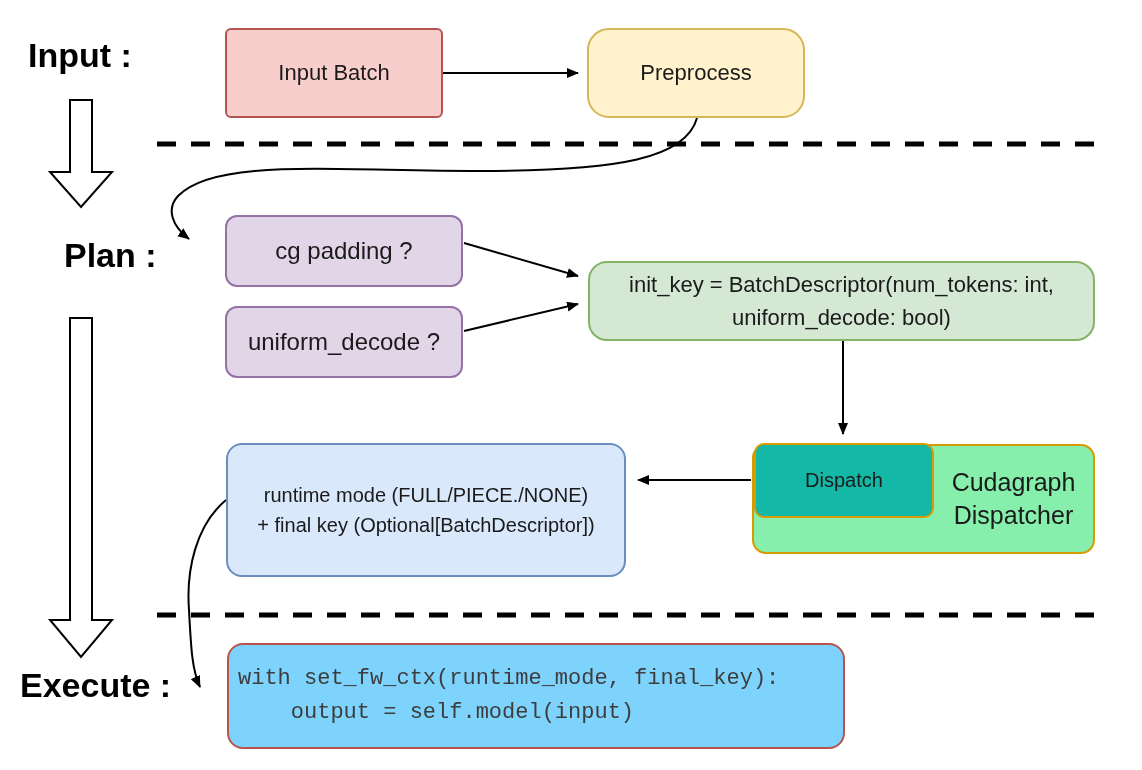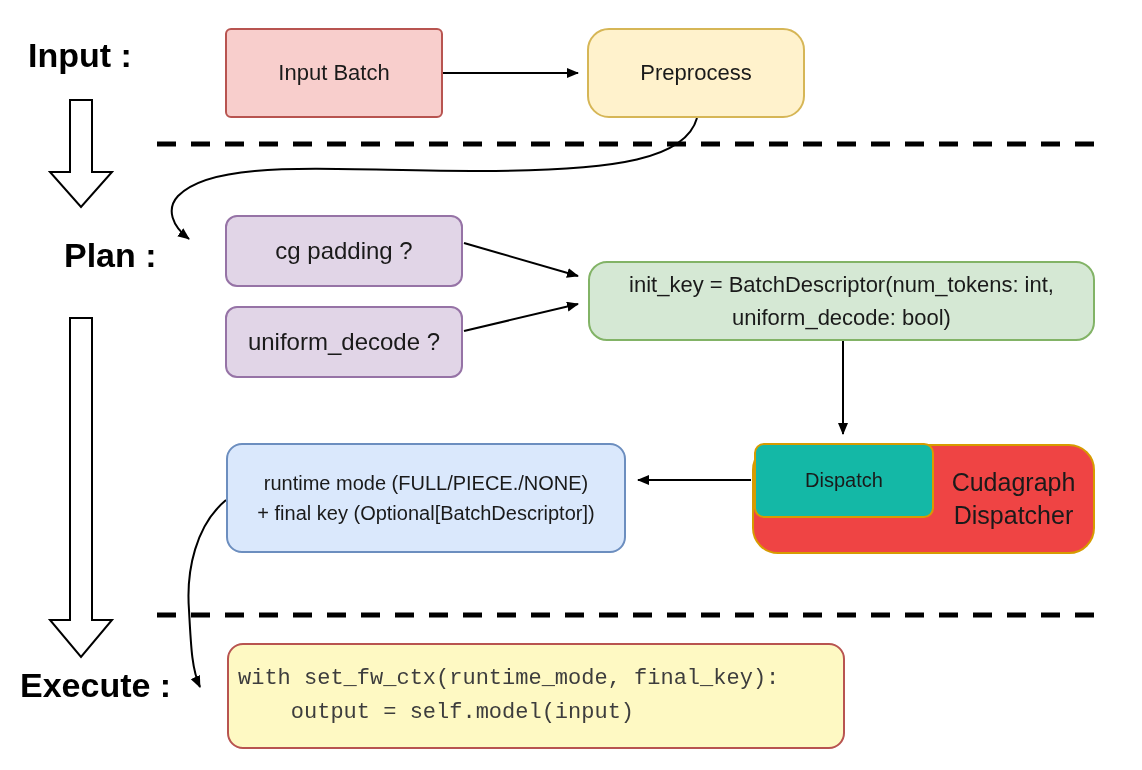--- a/index.html
+++ b/index.html
@@ -46,40 +46,40 @@
   }
   .box-cg-padding{top:209px;}
   .box-uniform-decode{top:300px;}
   .box-init-key{
     left:588px;top:228px;width:507px;height:80px;
     background:#d5e8d4;border:2px solid #82b366;border-radius:19px;
     font-size:22px;line-height:33px;margin-top:33px;
   }
   .box-cudagraph{
     left:752px;top:444px;width:343px;height:110px;
-    background:#ef4444;border:2px solid #d79b00;border-radius:26px;
+    background:#86efac;border:2px solid #d79b00;border-radius:14px;
   }
   .cudagraph-text{
     position:absolute;left:182px;top:0;width:155px;height:100%;
     display:flex;flex-direction:column;align-items:center;justify-content:center;
     font-size:25px;line-height:33px;color:#1a1a1a;
   }
   .box-dispatch{
     left:754px;top:443px;width:180px;height:75px;
     background:#14b8a6;border:2px solid #d79b00;border-radius:10px;
     font-size:20px;
   }
   .box-runtime{
-    left:226px;top:443px;width:400px;height:110px;
+    left:226px;top:443px;width:400px;height:134px;
     background:#dae8fc;border:2px solid #6c8ebf;border-radius:16px;
     font-size:20px;line-height:30px;
   }
   .box-execute-code{
     left:227px;top:643px;width:618px;height:106px;
-    background:#fef9c3;border:2px solid #b85450;border-radius:16px;
+    background:#7dd3fc;border:2px solid #b85450;border-radius:16px;
     font-family:"Liberation Mono", monospace;
     font-size:22px;line-height:34px;
     color:#3d3d3d;
     align-items:flex-start;
     padding-left:9px;
   }
   .pre-line{white-space:pre;}
 </style>
 </head>
 <body>

